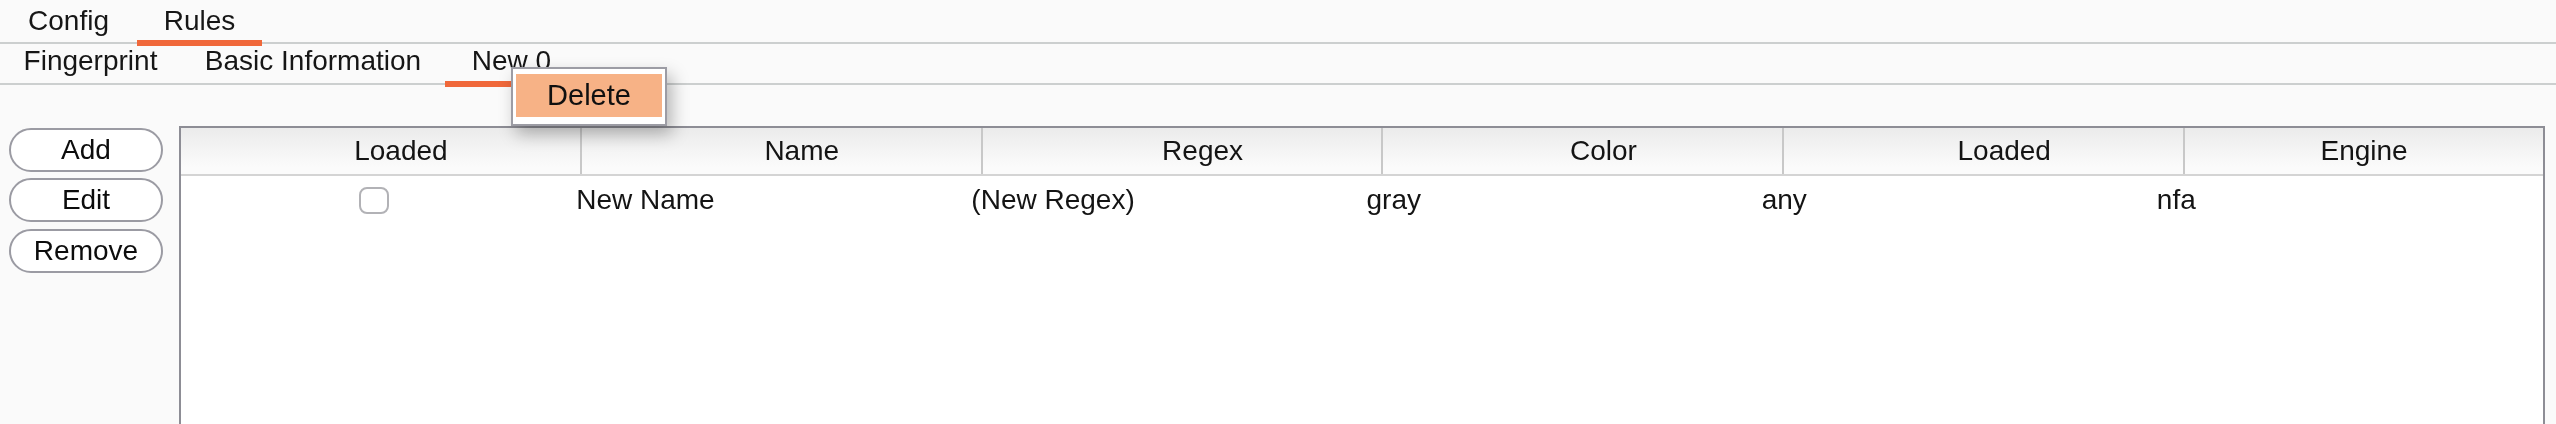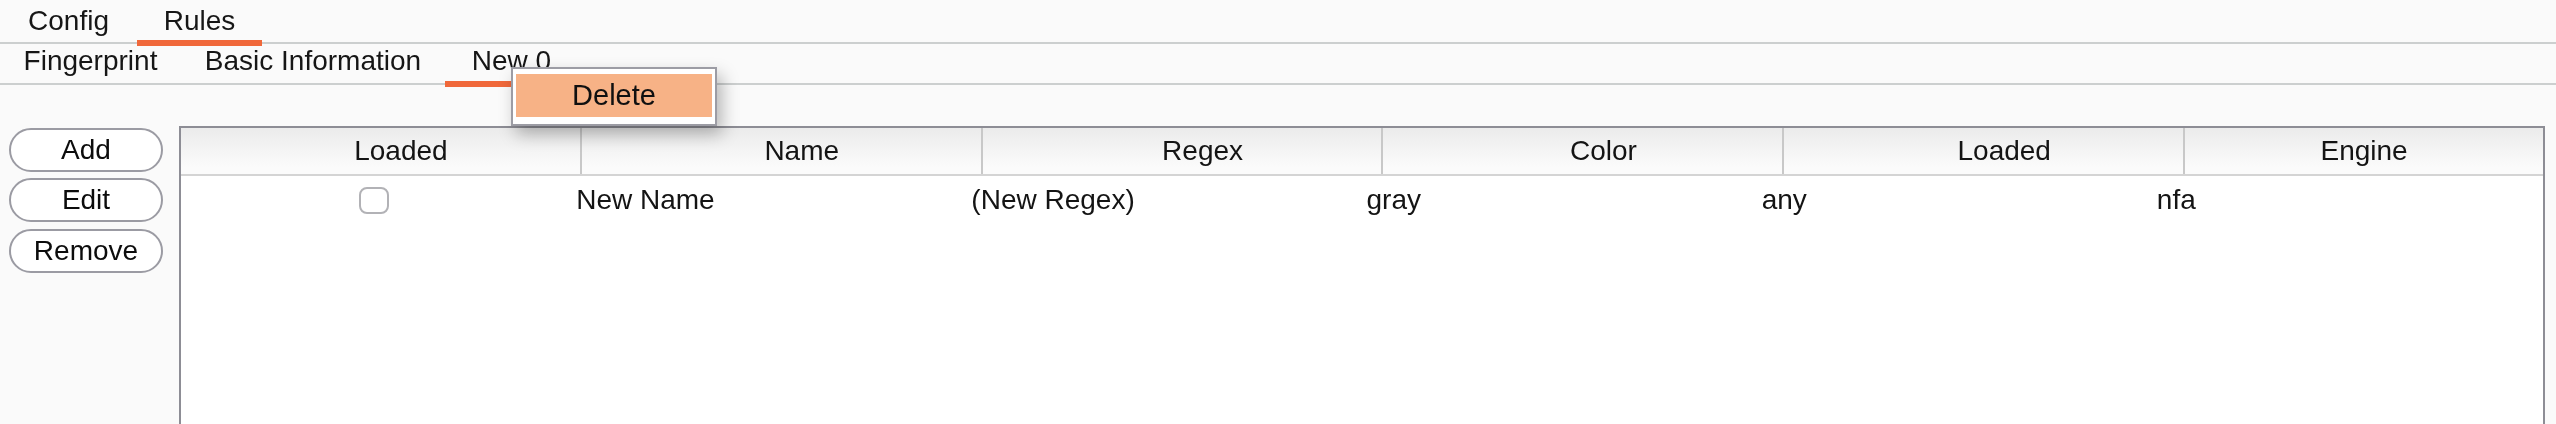--- a/index.html
+++ b/index.html
@@ -32,21 +32,21 @@
     background:var(--accent);
   }
   .t-rules   { width:125px; }
   .t-config  { width:137px; }
   .t-finger  { width:181px; }
   .t-basic   { width:264px; }
   .t-new     { width:133px; }
 
   
   .menu {
-    position:absolute; left:511px; top:67px; width:206px;
+    position:absolute; left:511px; top:67px; width:156px;
     background:#ffffff;
     border:2px solid #9c9ca4;
     padding:5px 3px 7px 3px;
     z-index:20;
     box-shadow:5px 8px 16px rgba(0,0,0,0.28);
   }
   .menu-item {
     height:43px; line-height:43px;
     background:var(--menu-highlight);
     text-align:center; font-size:29px; color:#101010;

